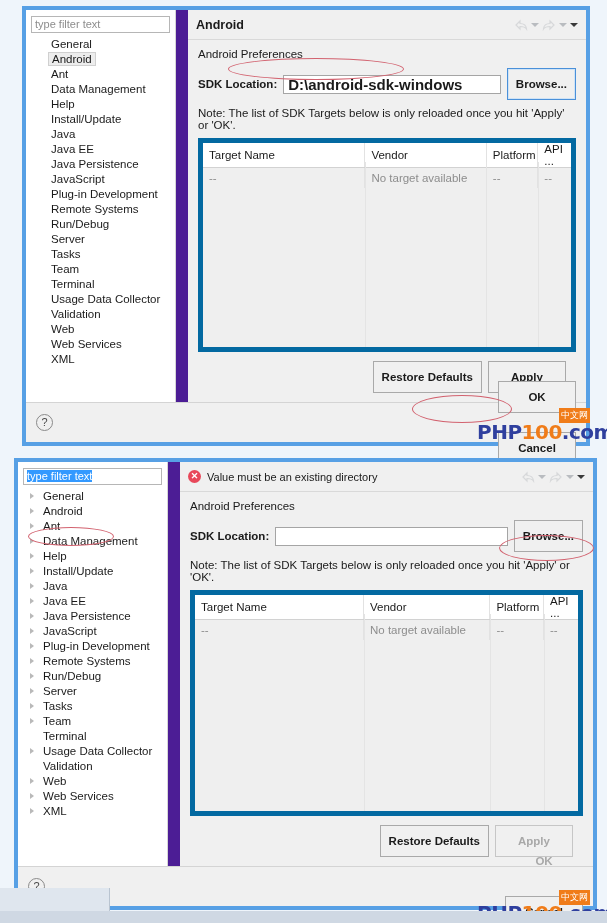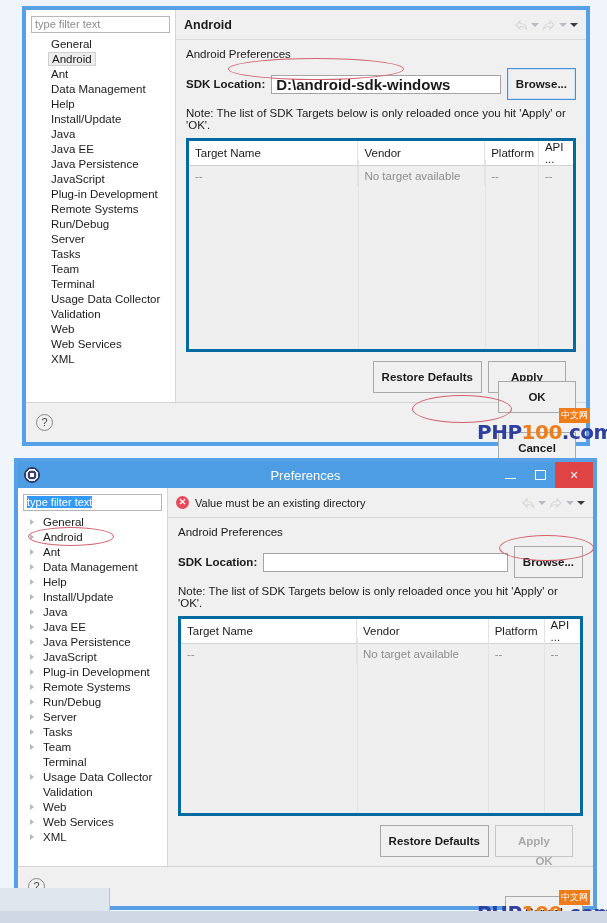--- a/index.html
+++ b/index.html
@@ -37,21 +37,21 @@
   .win-btns { margin-left: auto; display: flex; align-items: stretch; height: 100%; }
   .win-btn {
     width: 30px; display: flex; align-items: center; justify-content: center;
     color: #ffffff; font-size: 12px; line-height: 1;
   }
   .win-btn.close { background: #e04343; width: 38px; font-size: 14px; }
   .min-glyph { width: 11px; height: 1px; background: #fff; margin-top: 6px; }
   .max-glyph { width: 11px; height: 10px; border: 1px solid #fff; }
 
   
-  .dlg-body { flex: 1; display: flex; background: #4c1d95; min-height: 0; }
+  .dlg-body { flex: 1; display: flex; background: #4c1d95; min-height: 0; gap: 12px; }
   .sidebar {
     width: 150px; background: #ffffff; flex: none;
     border-right: 1px solid #d6d6d6;
     padding: 6px 5px 0 5px; position: relative;
   }
   .filter-input {
     width: 100%; height: 17px;
     border: 1px solid #b6b6b6; background: #ffffff;
     font-size: 11px; color: #8d8d8d; padding: 0 3px;
     line-height: 15px; margin-bottom: 4px;
@@ -108,21 +108,21 @@
     min-width: 66px; height: 32px; border: 1px solid #a9a9a9;
     background: #f0f0f0; font-size: 11.5px; color: #1a1a1a;
     display: inline-flex; align-items: center; justify-content: center;
     padding: 0 8px; white-space: nowrap;
   }
   .btn.focus { border: 1px solid #4a90d9; box-shadow: inset 0 0 0 1px #cfe3f6; }
   .btn.disabled { color: #a8a8a8; border-color: #c6c6c6; background: #f0f0f0; }
   .btn.ghost { border: 1px solid transparent; background: transparent; }
   .note { font-size: 11.5px; color: #1a1a1a; margin-bottom: 7px; }
 
-  .table-wrap { flex: 1; border: 3px solid #0369a1; background: #efefef; min-height: 0; position: relative; overflow: hidden; }
+  .table-wrap { flex: 1; border: 5px solid #0369a1; background: #efefef; min-height: 0; position: relative; overflow: hidden; }
   table.tgt { width: 100%; border-collapse: collapse; table-layout: fixed; }
   table.tgt th {
     font-weight: normal; font-size: 11.5px; color: #1a1a1a; text-align: left;
     background: #ffffff; border-bottom: 1px solid #d2d2d2; border-right: 1px solid #e2e2e2;
     height: 19px; padding: 0 6px;
   }
   table.tgt td {
     font-size: 11.5px; color: #8d8d8d; height: 20px; padding: 0 6px;
     background: #efefef; border-right: 1px solid #e2e2e2;
   }
@@ -289,33 +289,20 @@
 
   <div class="ellipse" style="left:228px; top:58px; width:176px; height:22px;"></div>
   <div class="ellipse" style="left:412px; top:395px; width:100px; height:28px;"></div>
 
   <div class="wm-cn" style="left:559px; top:408px;">中文网</div>
   <div class="wm-php" style="left:477px; top:420px;">
     <span class="blue">PHP</span><span class="orange">100</span><span class="blue">.com</span>
   </div>
 
   <div class="dialog" style="left:14px; top:458px; width:583px; height:452px;">
-    <div class="titlebar">
-      <span class="title-icon"></span>
-      <span class="title-text">Preferences</span>
-      <div class="win-btns">
-        <span class="win-btn">
-            <span class="min-glyph"></span>
-          </span>
-        <span class="win-btn">
-            <span class="max-glyph"></span>
-          </span>
-        <span class="win-btn close">×</span>
-      </div>
-    </div>
 
     <div class="dlg-body">
       <div class="sidebar">
         <div class="filter-input selected"><span>type filter text</span></div>
         <div class="tree">
           <div class="tree-item"><span class="tree-arrow"></span><span>General</span></div>
           <div class="tree-item"><span class="tree-arrow"></span><span>Android</span></div>
           <div class="tree-item"><span class="tree-arrow"></span><span>Ant</span></div>
           <div class="tree-item"><span class="tree-arrow"></span><span>Data Management</span></div>
           <div class="tree-item"><span class="tree-arrow"></span><span>Help</span></div>

